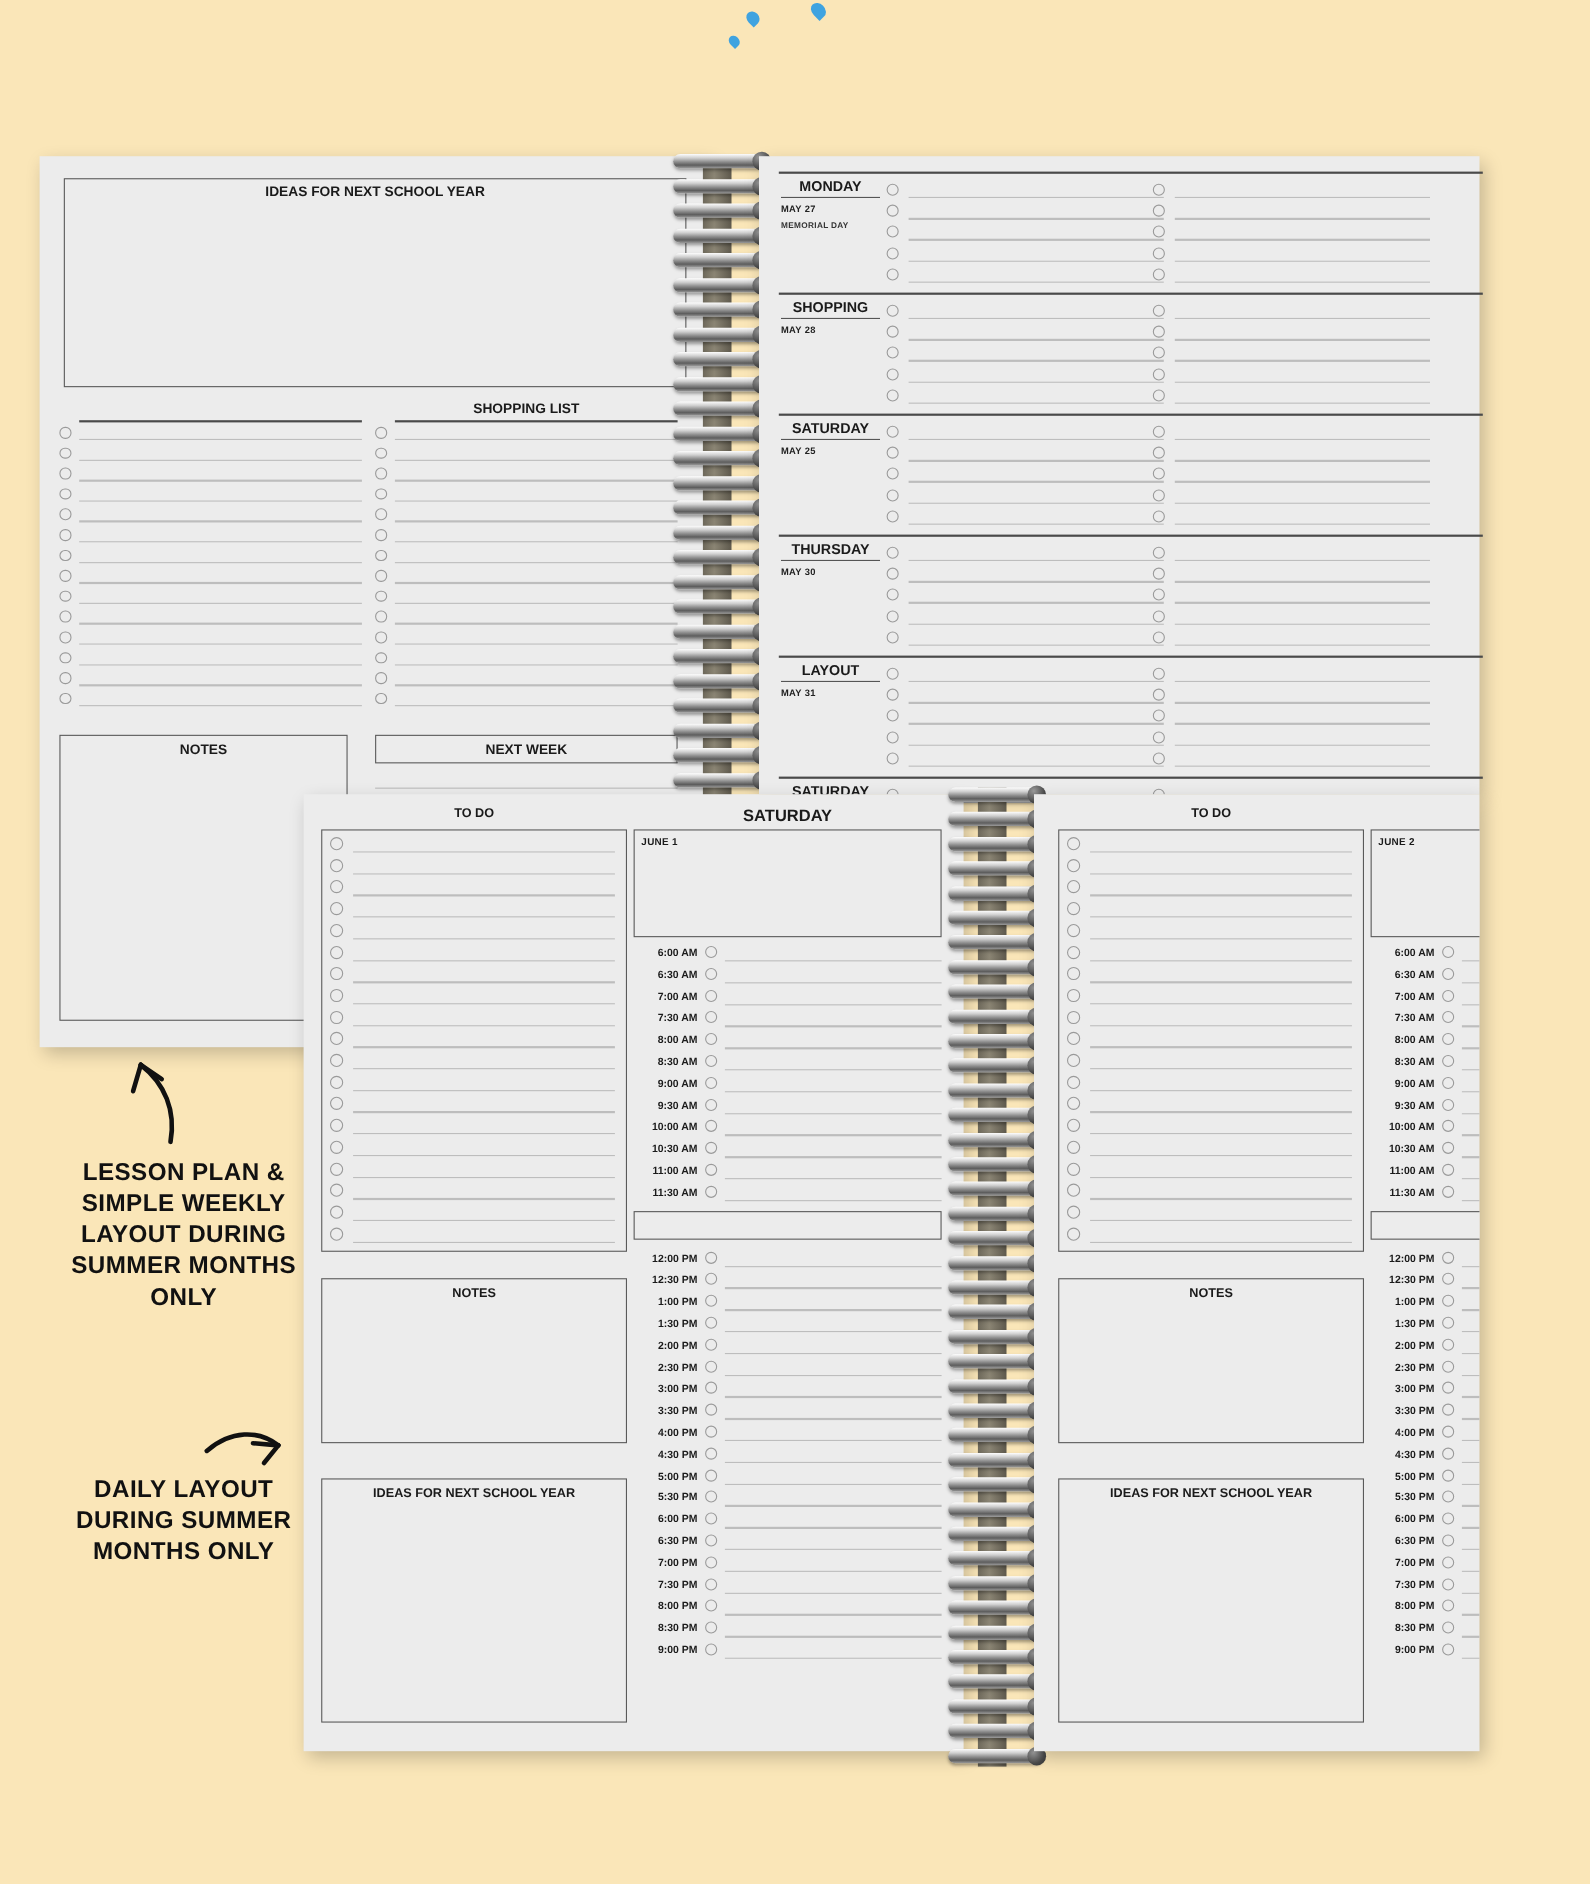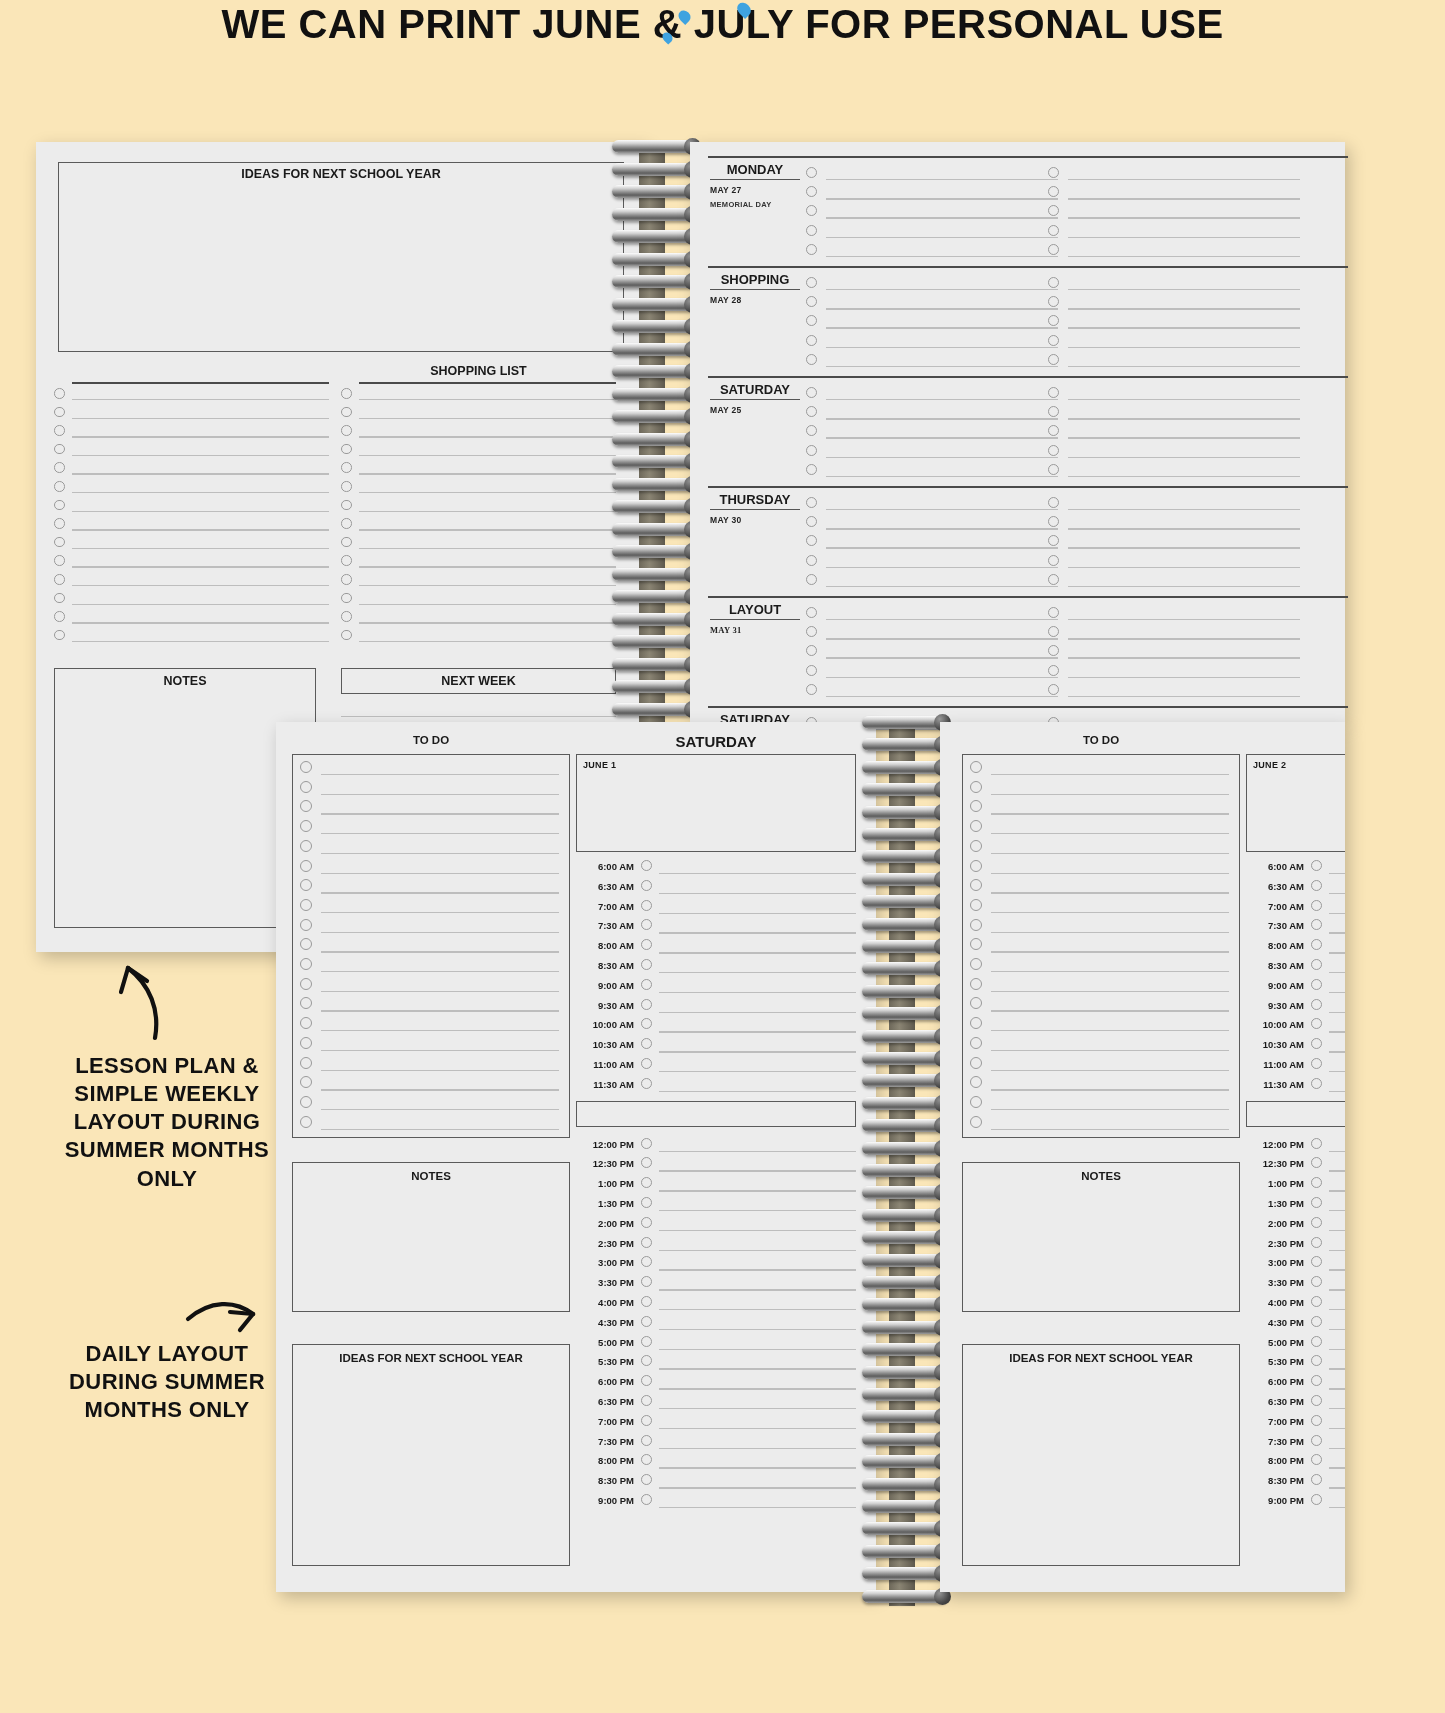--- a/index.html
+++ b/index.html
@@ -69,21 +69,20 @@
   
   .anno {
     position:absolute; text-align:center; font-weight:bold; color:#111;
     font-size:22px; line-height:1.28; letter-spacing:.4px;
   }
 </style>
 </head>
 <body>
 
 <div id="header">
-  <div class="hl2">WE CAN PRINT JUNE &amp; JULY FOR PERSONAL USE</div>
   <span class="drop" style="left:679px; top:10px; width:11px; height:13px;"></span>
   <span class="drop" style="left:663px; top:32px; width:9px; height:11px;"></span>
   <span class="drop" style="left:738px; top:2px; width:12px; height:15px;"></span>
 </div>
 
 <div id="weekly">
     <div class="page" style="left:36px;top:142px;width:610px;height:810px;">
       <div class="boxed" style="left:22px;top:20px;width:566px;height:190px;">
         <div style="position:absolute;width:100%;top:4px;text-align:center;font-size:12.5px;font-weight:bold;color:#1a1a1a;">IDEAS FOR NEXT SCHOOL YEAR</div>
       </div>
@@ -360,21 +359,21 @@
       <div class="circ" style="left:358px;top:374.2px;width:11px;height:11px;"></div>
       <div class="hrule" style="left:378px;top:386.2px;width:232px;"></div>
       <div class="circ" style="left:358px;top:393.4px;width:11px;height:11px;"></div>
       <div class="hrule" style="left:378px;top:405.4px;width:232px;"></div>
       <div class="circ" style="left:358px;top:412.6px;width:11px;height:11px;"></div>
       <div class="hrule" style="left:378px;top:424.6px;width:232px;"></div>
       <div class="circ" style="left:358px;top:431.8px;width:11px;height:11px;"></div>
       <div class="hrule" style="left:378px;top:443.8px;width:232px;"></div>
       <div class="thickrule" style="left:18px;top:454px;width:640px;"></div>
       <div style="position:absolute;left:20px;top:460px;width:90px;text-align:center;font-size:13px;font-weight:bold;color:#1a1a1a;border-bottom:1.6px solid #555;padding-bottom:2px;">LAYOUT</div>
-      <div style="position:absolute;left:20px;top:483px;font-size:8.5px;font-weight:bold;color:#222;letter-spacing:.3px;font-family:Liberation Serif, serif;">MAY 31</div>
+      <div style="position:absolute;left:20px;top:483px;font-size:8.5px;font-weight:bold;color:#222;letter-spacing:.3px;">MAY 31</div>
       <div class="circ" style="left:116px;top:465px;width:11px;height:11px;"></div>
       <div class="hrule" style="left:136px;top:477px;width:232px;"></div>
       <div class="circ" style="left:116px;top:484.2px;width:11px;height:11px;"></div>
       <div class="hrule" style="left:136px;top:496.2px;width:232px;"></div>
       <div class="circ" style="left:116px;top:503.4px;width:11px;height:11px;"></div>
       <div class="hrule" style="left:136px;top:515.4px;width:232px;"></div>
       <div class="circ" style="left:116px;top:522.6px;width:11px;height:11px;"></div>
       <div class="hrule" style="left:136px;top:534.6px;width:232px;"></div>
       <div class="circ" style="left:116px;top:541.8px;width:11px;height:11px;"></div>
       <div class="hrule" style="left:136px;top:553.8px;width:232px;"></div>

